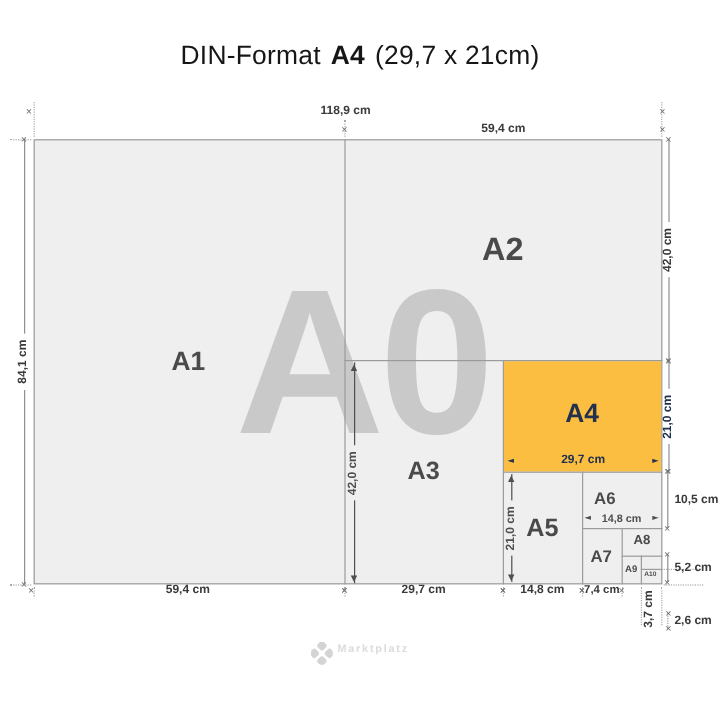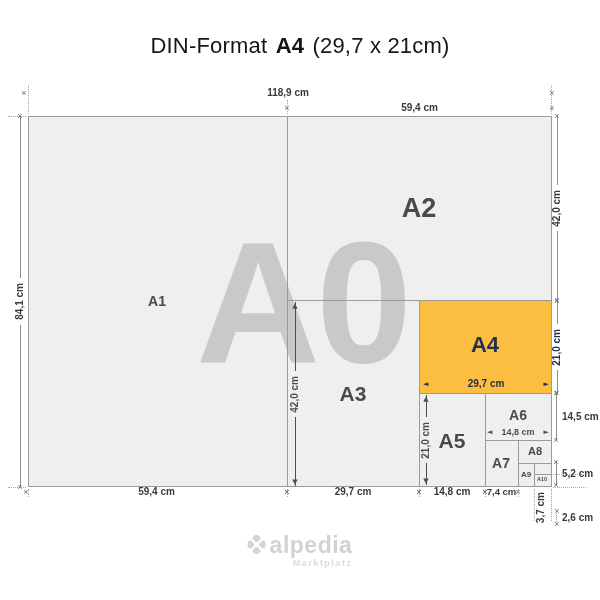--- a/index.html
+++ b/index.html
@@ -98,26 +98,26 @@
   <div class="ln h" style="left:287px;top:300px;width:265px;"></div>
   <div class="ln v" style="left:419px;top:300px;height:187px;"></div>
   <div class="ln h" style="left:419px;top:393px;width:133px;"></div>
   <div class="ln v" style="left:485px;top:393px;height:94px;"></div>
   <div class="ln h" style="left:485px;top:440px;width:67px;"></div>
   <div class="ln v" style="left:518px;top:440px;height:47px;"></div>
   <div class="ln h" style="left:518px;top:463px;width:34px;"></div>
   <div class="ln v" style="left:534px;top:463px;height:24px;"></div>
   <div class="ln h" style="left:534px;top:474px;width:18px;"></div>
 
-  <div class="fmt" style="left:157px;top:301px;font-size:14px;">A1</div>
+  <div class="fmt" style="left:157px;top:301px;font-size:22px;">A1</div>
   <div class="fmt" style="left:419px;top:208px;font-size:27px;">A2</div>
   <div class="fmt" style="left:353px;top:393px;font-size:21px;">A3</div>
   <div class="fmt navy" style="left:485px;top:345px;font-size:22px;">A4</div>
   <div class="fmt" style="left:452px;top:440px;font-size:21px;">A5</div>
-  <div class="fmt" style="left:518px;top:415px;font-size:14px;">A6</div>
+  <div class="fmt" style="left:504px;top:415px;font-size:14px;">A6</div>
   <div class="fmt" style="left:501px;top:463px;font-size:14px;">A7</div>
   <div class="fmt" style="left:535px;top:451px;font-size:11px;">A8</div>
   <div class="fmt" style="left:526px;top:475px;font-size:8px;">A9</div>
   <div class="fmt" style="left:542px;top:480px;font-size:5.5px;">A10</div>
 
   <div class="dh" style="left:24px;top:88px;width:528px;">
     <i></i>
     <span class="t">118,9 cm</span>
     <i></i>
   </div>
@@ -138,21 +138,21 @@
     <span class="t">42,0 cm</span>
     <i></i>
   </div>
   <div class="dv navy" style="left:551px;top:301px;height:92px;">
     <i></i>
     <span class="t">21,0 cm</span>
     <i></i>
   </div>
   <div class="dside" style="left:552px;top:393px;height:47px;width:40px;">
     <span class="sline"></span>
-    <span class="t">14,5 cm</span>
+    <span class="t">10,5 cm</span>
   </div>
   <div class="dside" style="left:552px;top:462px;height:23px;width:40px;">
     <span class="sline"></span>
     <span class="t">5,2 cm</span>
   </div>
   <div class="dside dotl" style="left:552px;top:474px;height:13px;width:40px;margin-top:37px;">
     <span class="sline"></span>
     <span class="t">2,6 cm</span>
   </div>
 
@@ -219,18 +219,17 @@
       <svg width="18" height="19" viewBox="0 0 24 24" aria-hidden="true">
         <g fill="#d4d4d7" transform="rotate(45 12 12)">
           <rect x="1.5" y="1.5" width="9" height="9" rx="2.8"></rect>
           <rect x="13.5" y="1.5" width="9" height="9" rx="2.8"></rect>
           <rect x="1.5" y="13.5" width="9" height="9" rx="2.8"></rect>
           <rect x="13.5" y="13.5" width="9" height="9" rx="2.8"></rect>
         </g>
       </svg>
     </span>
     <span>
-      <span class="brand">alpedia</span>
       <span class="tag">Marktplatz</span>
     </span>
   </div>
 
 </div>
 
 </body></html>

